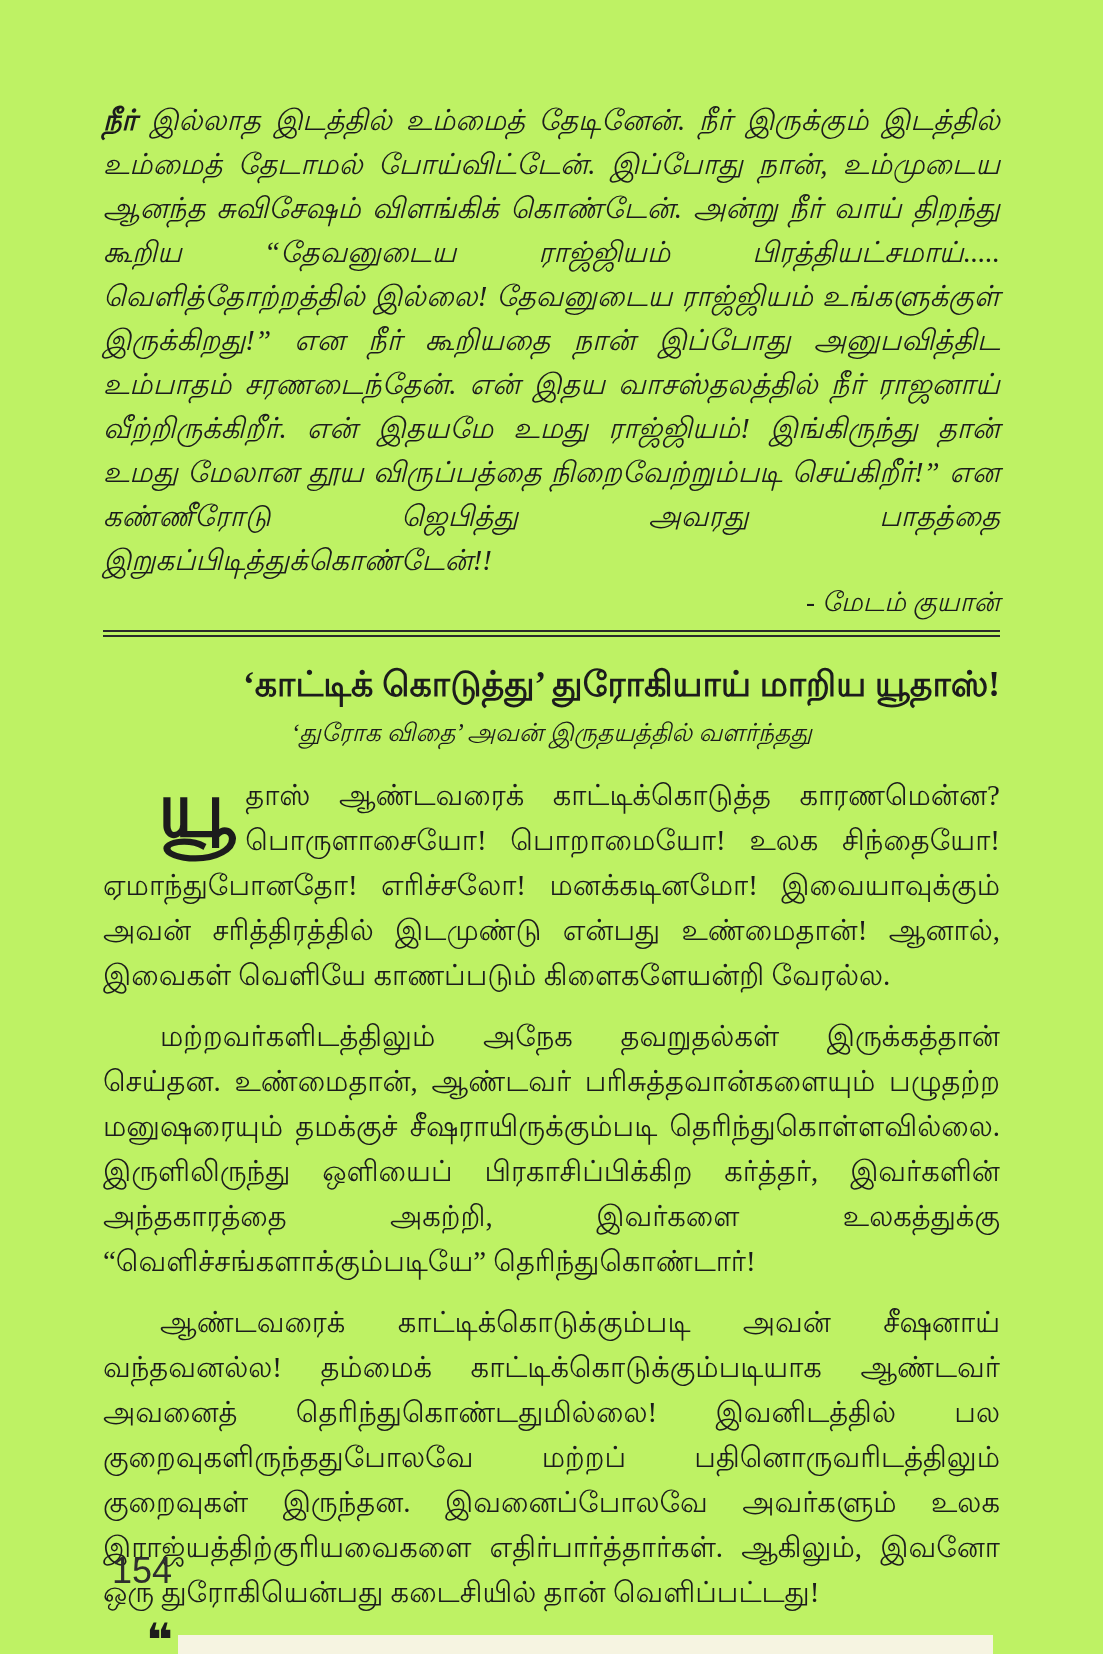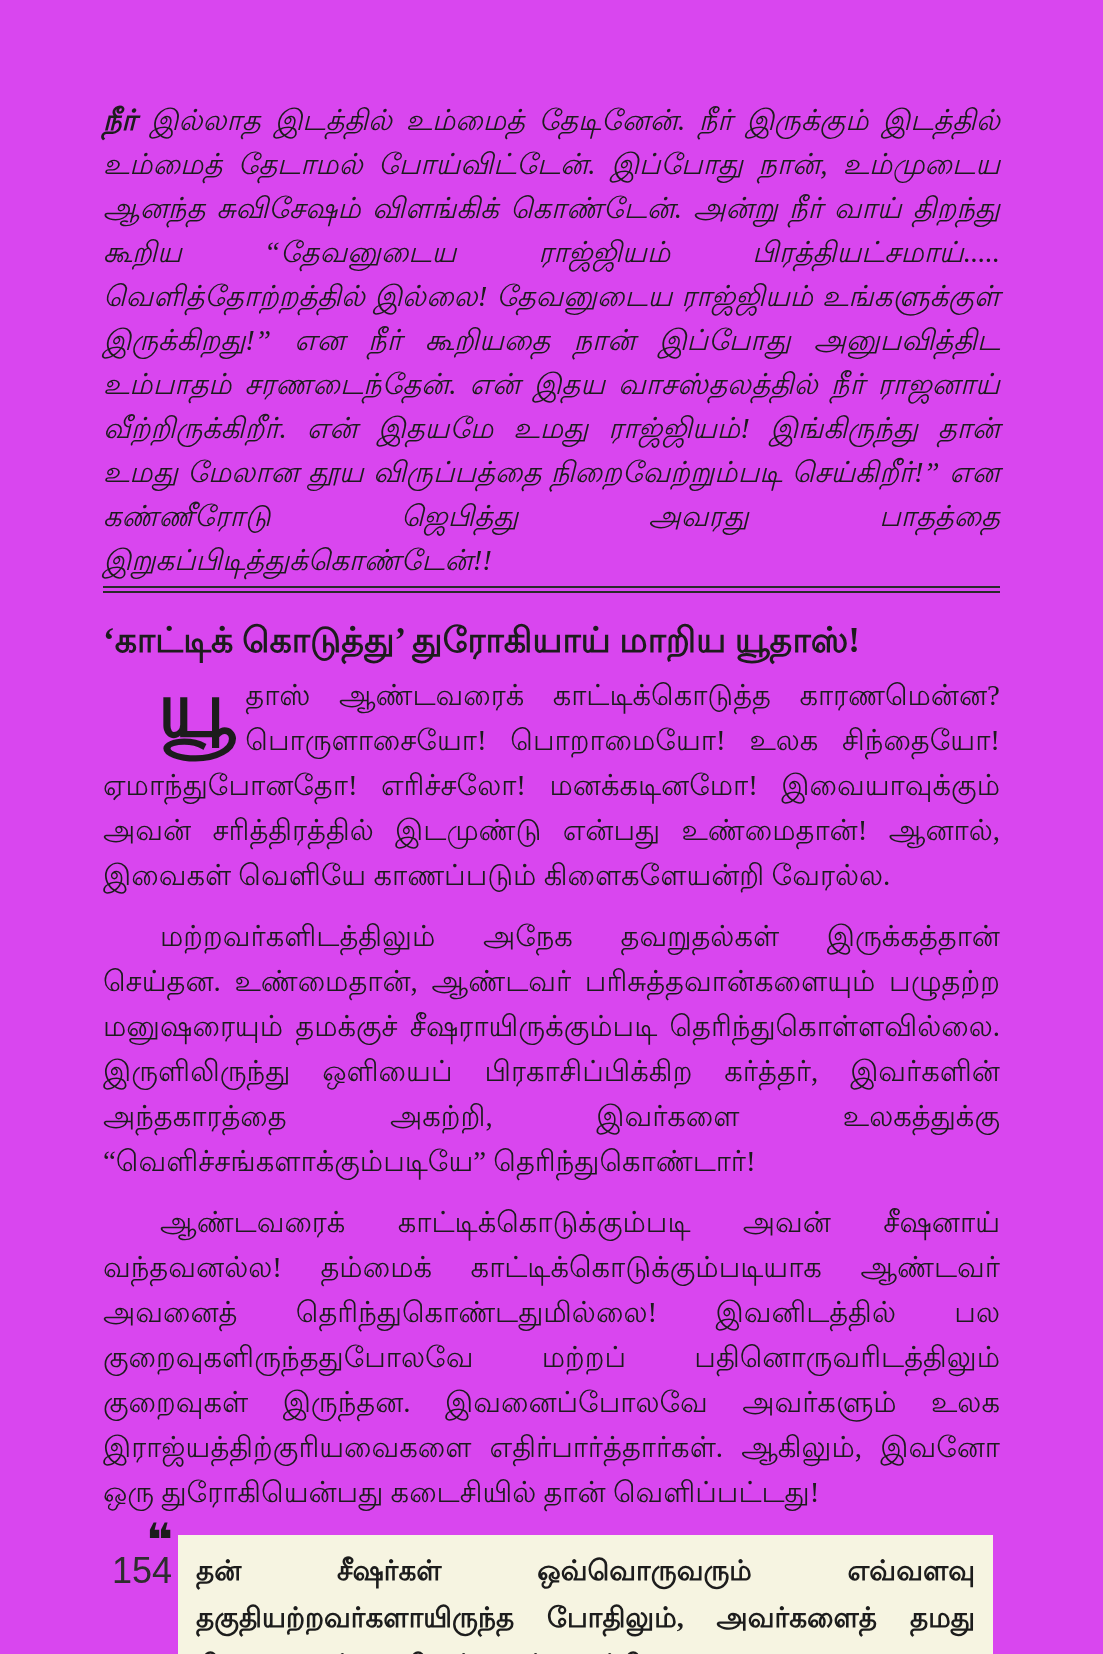--- a/index.html
+++ b/index.html
@@ -2,21 +2,21 @@
 <html lang="ta"><head>
 <meta charset="utf-8">
 <style>
   * { margin: 0; padding: 0; box-sizing: border-box; }
   html, body { background: #e8e8e8; }
   .page {
     position: relative;
     width: 1103px;
     height: 1654px;
     margin: 0 auto;
-    background: #d946ef;
+    background: #bef264;
     color: #1c1c1c;
     font-family: "Liberation Serif", serif;
     padding: 98px 103px 0 103px;
     overflow: hidden;
   }
   
   .intro-quote {
     font-style: italic;
     font-size: 29px;
     line-height: 44px;
@@ -32,21 +32,21 @@
   }
   
   .divider {
     height: 7px;
     border-top: 2px solid #2a2a2a;
     border-bottom: 2px solid #2a2a2a;
     margin: 4px 0 0 0;
   }
   
   .title {
-    text-align: left;
+    text-align: right;
     font-weight: bold;
     font-size: 35px;
     line-height: 44px;
     margin: 26px 0 10px 0;
   }
   .subtitle {
     text-align: center;
     font-style: italic;
     font-size: 25px;
     line-height: 32px;
@@ -103,24 +103,26 @@
   }
 </style>
 </head>
 <body>
 
 <div class="page">
 
   <div class="intro-quote">
     <span class="lead">நீர்</span><span> இல்லாத இடத்தில் உம்மைத் தேடினேன். நீர் இருக்கும் இடத்தில் உம்மைத் தேடாமல் போய்விட்டேன். இப்போது நான், உம்முடைய ஆனந்த சுவிசேஷம் விளங்கிக் கொண்டேன். அன்று நீர் வாய் திறந்து கூறிய “தேவனுடைய ராஜ்ஜியம் பிரத்தியட்சமாய்..... வெளித்தோற்றத்தில் இல்லை! தேவனுடைய ராஜ்ஜியம் உங்களுக்குள் இருக்கிறது!” என நீர் கூறியதை நான் இப்போது அனுபவித்திட உம்பாதம் சரணடைந்தேன். என் இதய வாசஸ்தலத்தில் நீர் ராஜனாய் வீற்றிருக்கிறீர். என் இதயமே உமது ராஜ்ஜியம்! இங்கிருந்து தான் உமது மேலான தூய விருப்பத்தை நிறைவேற்றும்படி செய்கிறீர்!” என கண்ணீரோடு ஜெபித்து அவரது பாதத்தை இறுகப்பிடித்துக்கொண்டேன்!!</span>
   </div>
+  <div class="attribution">- மேடம் குயான்</div>
 
   <div class="divider"></div>
 
   <h1 class="title">‘காட்டிக் கொடுத்து’ துரோகியாய் மாறிய யூதாஸ்!</h1>
+  <h2 class="subtitle">‘துரோக விதை’ அவன் இருதயத்தில் வளர்ந்தது</h2>
 
   <div class="para">
     <span class="dropcap">யூ</span><span>தாஸ் ஆண்டவரைக் காட்டிக்கொடுத்த காரணமென்ன? பொருளாசையோ! பொறாமையோ! உலக சிந்தையோ! ஏமாந்துபோனதோ! எரிச்சலோ! மனக்கடினமோ! இவையாவுக்கும் அவன் சரித்திரத்தில் இடமுண்டு என்பது உண்மைதான்! ஆனால், இவைகள் வெளியே காணப்படும் </span><span class="bold">கிளைகளேயன்றி வேரல்ல.</span>
   </div>
 
   <div class="para indent">
     <span>மற்றவர்களிடத்திலும் அநேக தவறுதல்கள் இருக்கத்தான் செய்தன. உண்மைதான், ஆண்டவர் பரிசுத்தவான்களையும் பழுதற்ற மனுஷரையும் தமக்குச் சீஷராயிருக்கும்படி தெரிந்துகொள்ளவில்லை. இருளிலிருந்து ஒளியைப் பிரகாசிப்பிக்கிற கர்த்தர், இவர்களின் அந்தகாரத்தை அகற்றி, இவர்களை உலகத்துக்கு “வெளிச்சங்களாக்கும்படியே” தெரிந்துகொண்டார்!</span>
   </div>
 
   <div class="para indent">

